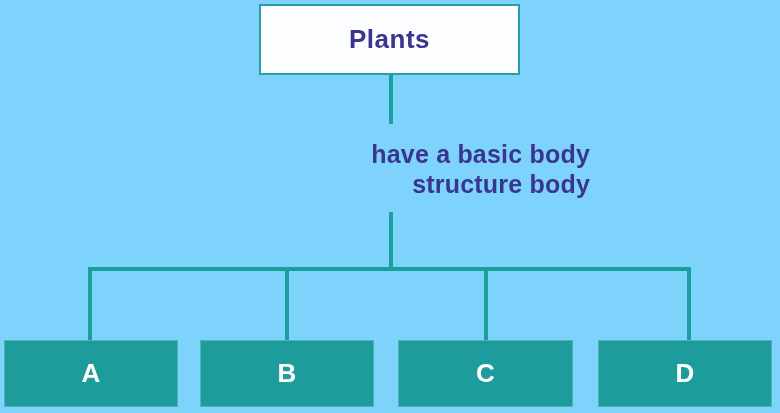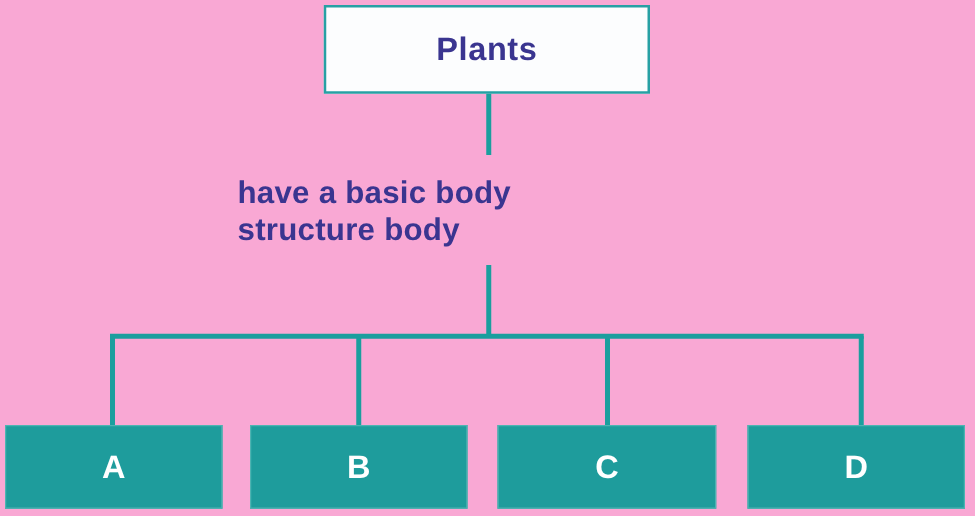--- a/index.html
+++ b/index.html
@@ -5,21 +5,21 @@
   html, body {
     margin: 0;
     padding: 0;
     background: #ffffff;
     font-family: "Liberation Sans", sans-serif;
   }
   .canvas {
     position: relative;
     width: 780px;
     height: 413px;
-    background: #f9a8d4;
+    background: #7dd3fc;
     overflow: hidden;
   }
   
   .root-box {
     position: absolute;
     left: 259px;
     top: 4px;
     width: 257px;
     height: 67px;
     background: #fcfdfe;
@@ -46,21 +46,21 @@
   .drop-a { left: 88px; }
   .drop-b { left: 285px; }
   .drop-c { left: 484px; }
   .drop-d { left: 687px; }
   
   .connector-label {
     position: absolute;
     left: 190px;
     top: 139px;
     width: 400px;
-    text-align: left;
+    text-align: right;
     color: #3a3590;
     font-size: 25px;
     line-height: 30px;
     font-weight: 700;
     letter-spacing: 0.2px;
   }
   
   .child-box {
     position: absolute;
     top: 340px;

